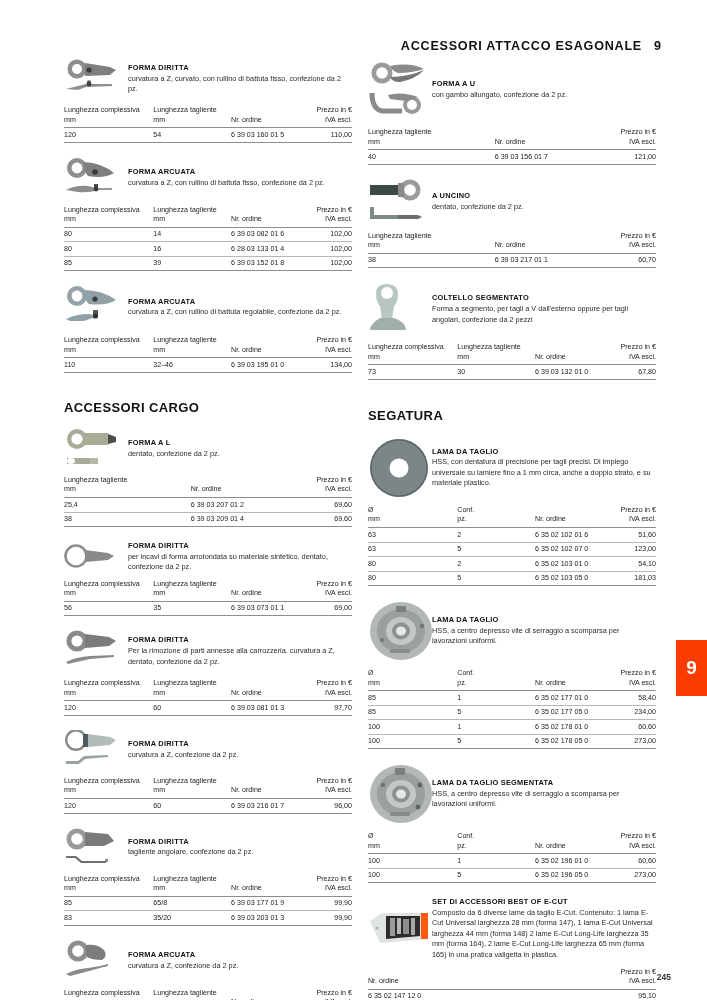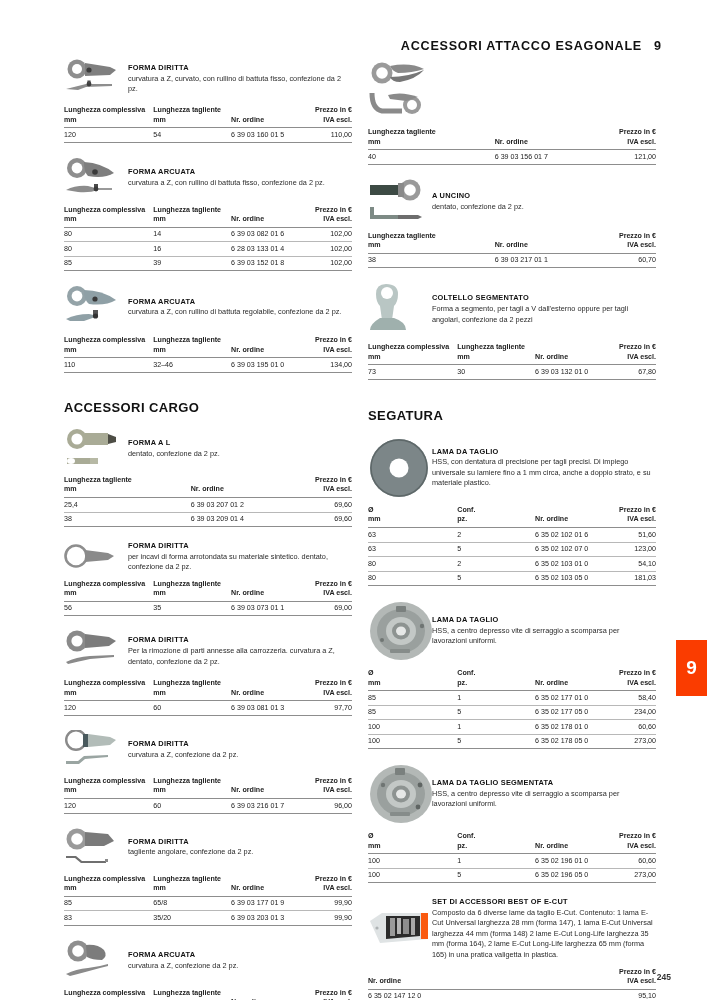--- a/index.html
+++ b/index.html
@@ -61,21 +61,21 @@
   .pdesc {
     font-size:7.3px; line-height:1.45; color:#2a2a2a;
   }
 
   
   table.spec {
     width:100%; border-collapse:collapse; margin-top:7px;
     font-size:7.1px; color:#222;
   }
   table.spec th {
-    font-weight:bold; text-align:left; vertical-align:bottom;
+    font-weight:normal; text-align:left; vertical-align:bottom;
     padding:0 0 2px 0; line-height:1.35; color:#222;
   }
   table.spec th.price { text-align:right; }
   table.spec tr.headrow th { border-bottom:0.8px solid #8d8d8d; }
   table.spec td {
     padding:2.5px 0 2.5px 0;
     border-bottom:0.7px solid #b8b8b8;
     line-height:1.2;
   }
   table.spec tr:last-child td { border-bottom:0.8px solid #8d8d8d; }
@@ -491,20 +491,24 @@
     <path d="M22 18 Q40 18 56 11 Q48 20 32 23 Q24 23 22 18 Z" fill="#777"></path>
               </g>
     <g>
                 <path d="M4 34 Q4 50 14 52 L34 52" stroke="#8a8a8a" stroke-width="5" fill="none"></path>
     <circle cx="44" cy="46" r="9" fill="#9a9a9a"></circle>
                 <circle cx="44" cy="46" r="5" fill="#fff"></circle>
     <path d="M20 36 Q34 32 50 38 L38 42 L22 40 Z" fill="#8a8a8a"></path>
               </g>
             </svg>
           </div>
+      <div class="ptext">
+        <div class="ptitle">FORMA A U</div>
+        <div class="pdesc">con gambo allungato, confezione da 2 pz.</div>
+      </div>
     </div>
     <table class="spec v2">
           <tbody>
             <tr class="headrow">
       <th class="c1">Lunghezza tagliente<br>mm</th>
       <th class="c3"><br>Nr. ordine</th>
       <th class="c4 price">Prezzo in €<br>IVA escl.</th>
             </tr>
             <tr>
         <td class="c1">40</td>

